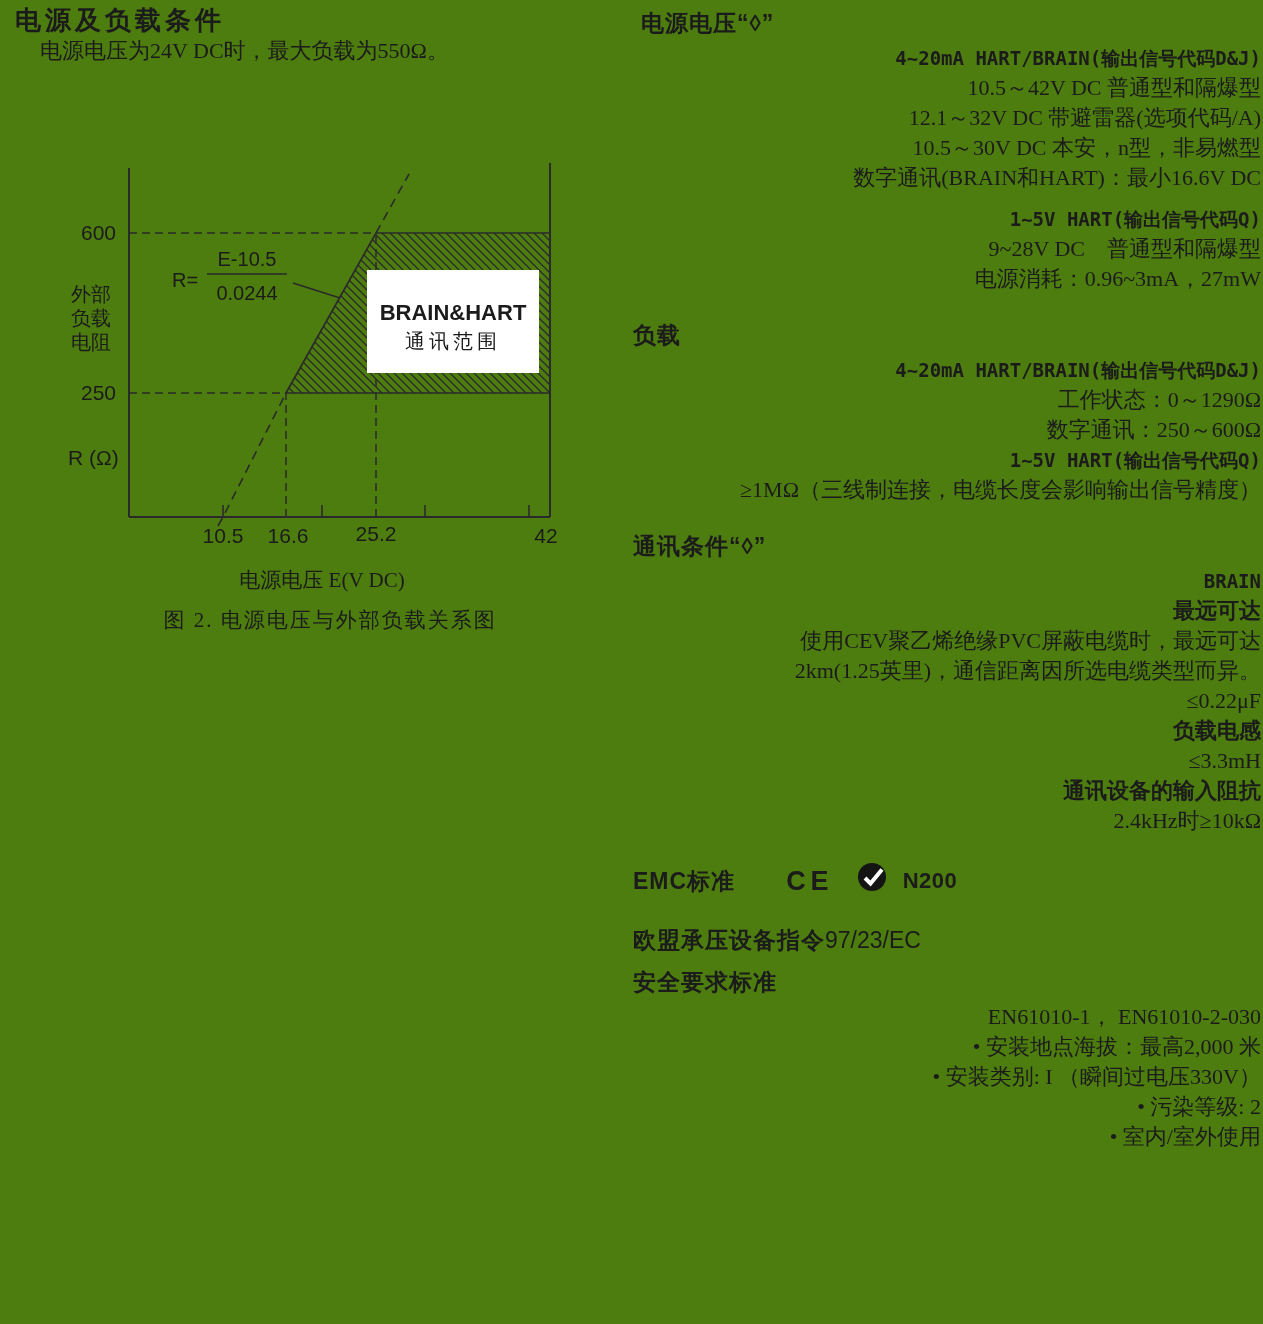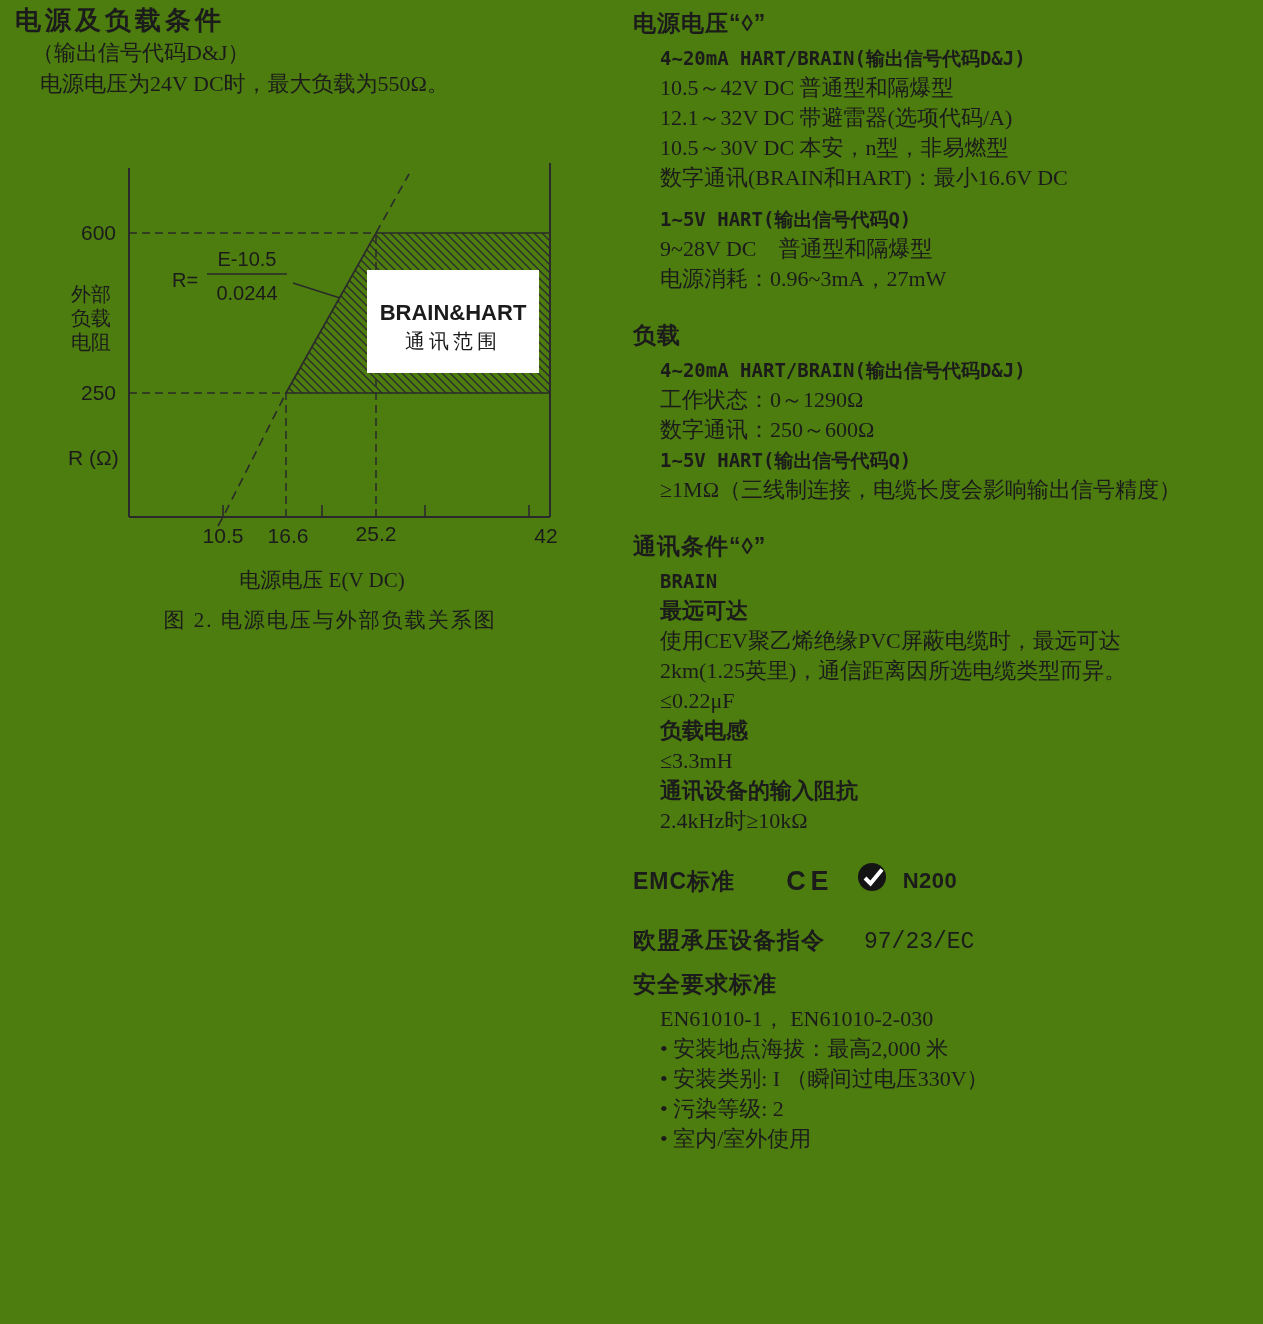--- a/index.html
+++ b/index.html
@@ -13,43 +13,42 @@
   .left-subtitle{font-size:22px;line-height:30px;margin:3px 0 0 17px;}
   .left-intro{font-size:22px;line-height:30px;margin:1px 0 0 25px;}
 
   .figure{position:absolute;left:60px;top:135px;width:530px;height:525px;}
   .svg-sans{font-family:"Liberation Sans","DejaVu Sans",sans-serif;fill:#1b1b1b;}
   .svg-serif{font-family:"Liberation Serif","DejaVu Serif",serif;fill:#1b1b1b;}
 
   .col-right{position:absolute;left:633px;top:8px;width:628px;}
   .sec-title{font-family:"Liberation Sans","DejaVu Sans",sans-serif;font-weight:bold;
              font-size:23px;line-height:30px;letter-spacing:1px;margin:26px 0 5px 0;}
-  .sec-title.first{margin-top:0;}
+  .sec-title.first{margin-top:0;margin-left:8px;}
   .sec-title.tight{margin-top:12px;}
-  .sec-lines{margin-left:27px;}
+  .sec-lines{text-align:right;}
   .line{font-size:22px;line-height:30px;}
   .line.mono{font-family:"DejaVu Sans Mono",monospace;font-weight:bold;font-size:19px;line-height:30px;}
   .line.boldcn{font-family:"Liberation Sans","DejaVu Sans",sans-serif;font-weight:bold;font-size:22px;line-height:30px;}
   .line.gap-top{margin-top:11px;}
   .emc-head{display:flex;align-items:center;gap:13px;}
   .ce-mark{font-family:"Liberation Sans","DejaVu Sans",sans-serif;font-weight:bold;
            font-size:27px;letter-spacing:5px;margin-left:38px;}
   .ctick{margin-left:10px;display:inline-block;vertical-align:middle;}
   .rcm-label{font-family:"Liberation Sans","DejaVu Sans",sans-serif;font-weight:bold;
              font-size:22px;letter-spacing:0.5px;margin-left:3px;}
-  .mixed-title .code{font-family:Liberation Mono, monospace;font-weight:normal;letter-spacing:0;margin-left:39px;}
+  .mixed-title .code{font-family:Liberation Sans, sans-serif;font-weight:normal;letter-spacing:0;}
 </style>
 </head>
 <body>
 
 <div class="page">
 
   <div class="col-left">
     <h1 class="page-title">电源及负载条件</h1>
-    <div class="left-subtitle serif">（输出信号代码D&amp;J）</div>
     <div class="left-intro serif">电源电压为24V DC时，最大负载为550Ω。</div>
   </div>
 
   <div class="figure">
     <svg width="530" height="525" viewBox="0 0 530 525">
       <defs>
         <pattern id="hatch" width="8" height="8" patternUnits="userSpaceOnUse">
           <path d="M-2,6 l4,4 M0,0 l8,8 M6,-2 l4,4" stroke="#2a2a2a" stroke-width="1.3" fill="none"></path>
         </pattern>
       </defs>

